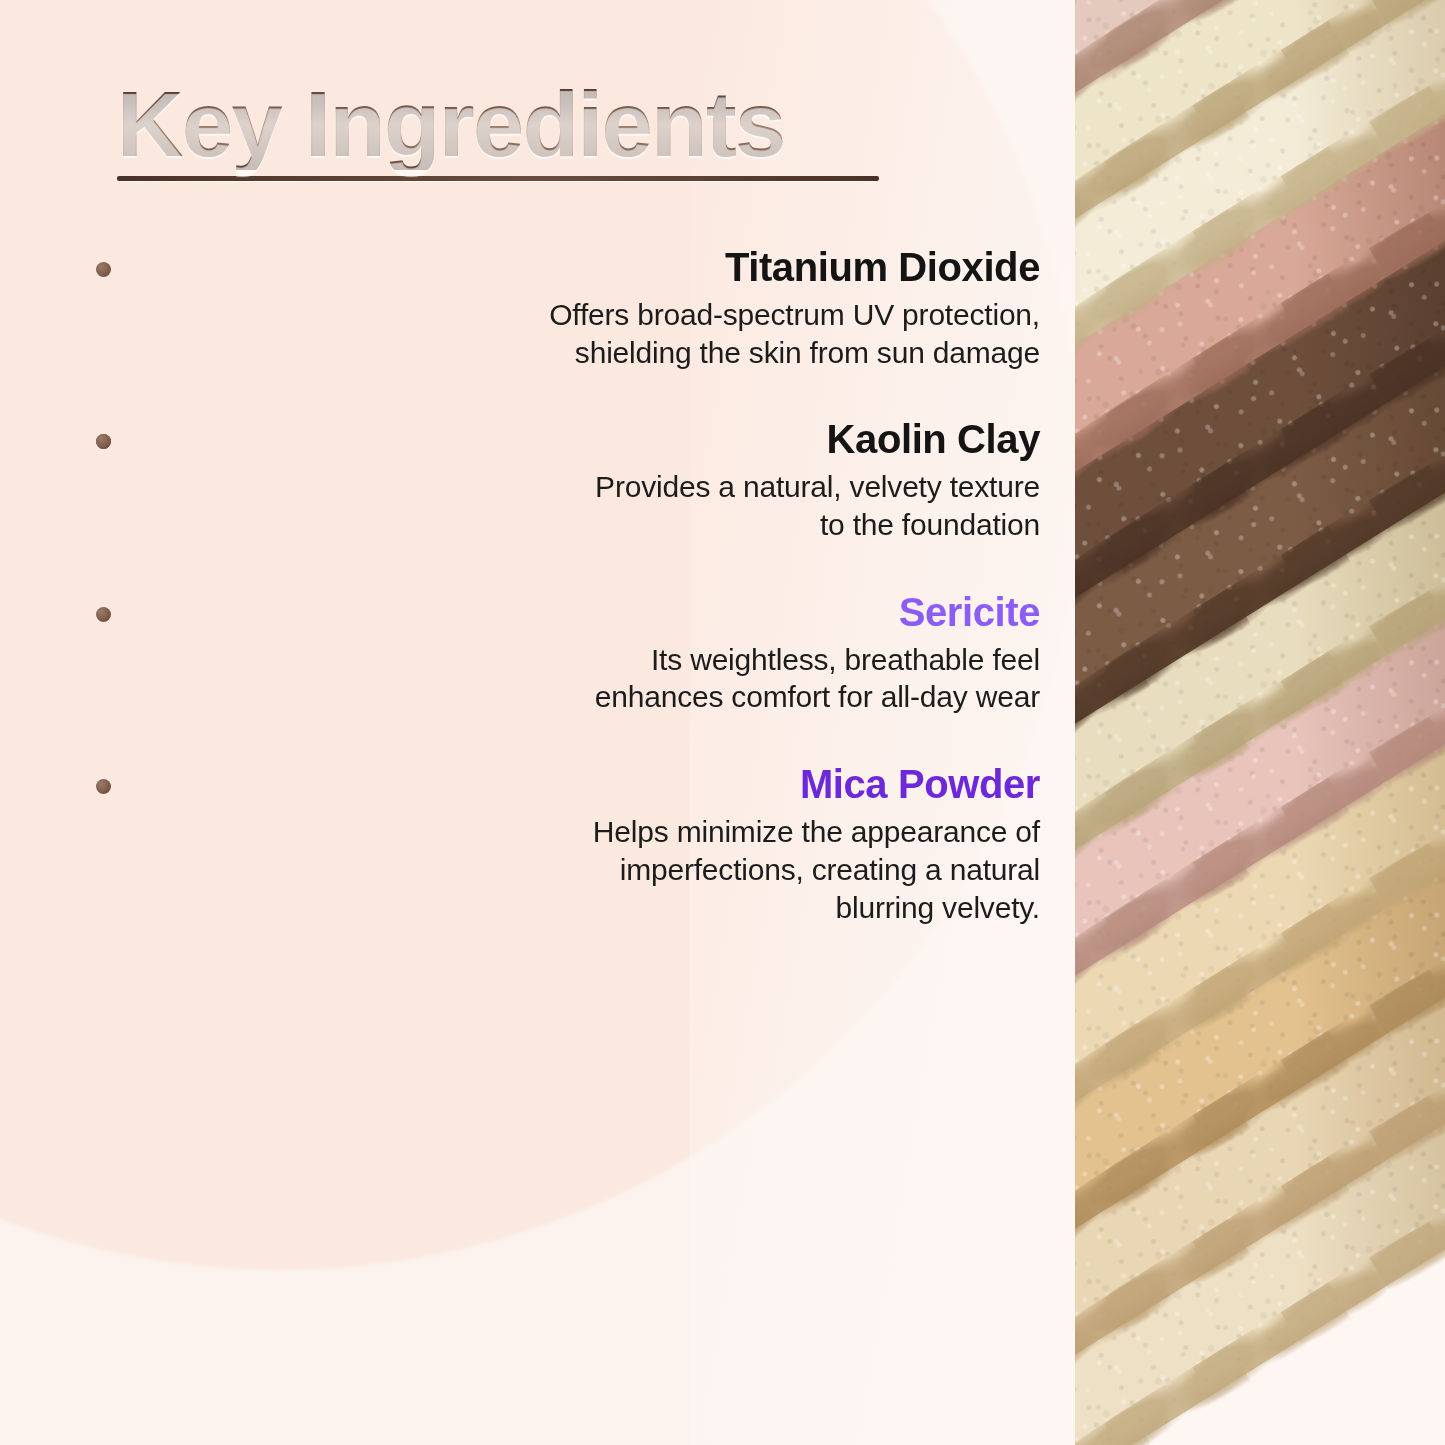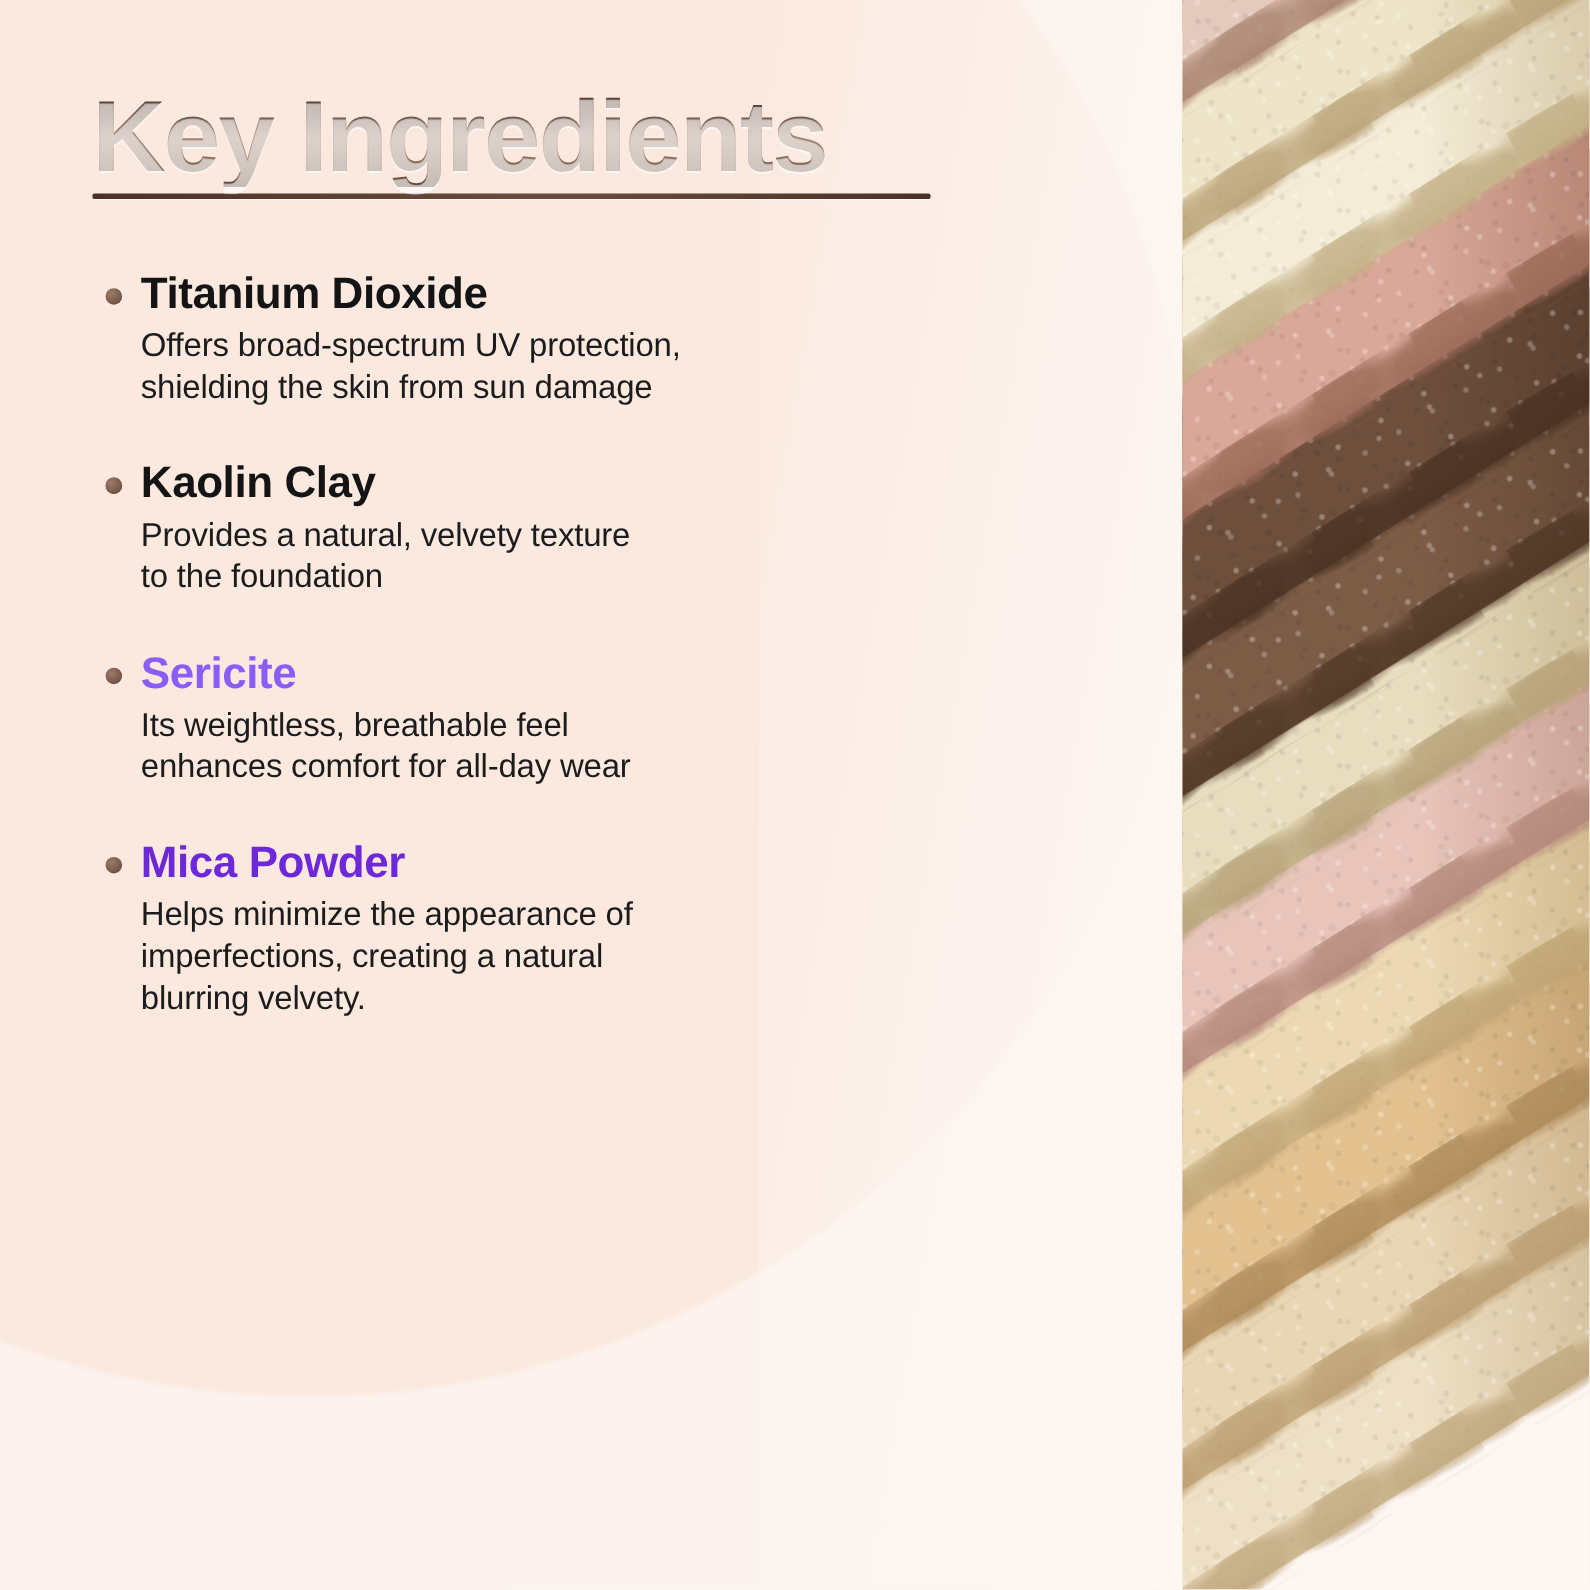--- a/index.html
+++ b/index.html
@@ -36,21 +36,21 @@
         #fdf6f2 70%);
   }
 
   
   .content{
     position:absolute;
     left:0; top:0; width:1040px; height:100%;
     padding:78px 0 0 84px;
   }
 
-  .title-wrap{ position:relative; display:inline-block; }
+  .title-wrap{ position:relative; display:inline-block;margin-left:33px; }
   .title{
     font-family:"Liberation Sans", sans-serif;
     font-size:92px;
     font-weight:bold;
     letter-spacing:-1.5px;
     line-height:1.0;
     background:linear-gradient(180deg,
         #4b3328 0%,
         #5e4337 22%,
         #9d7d6b 52%,
@@ -66,21 +66,21 @@
   .title-underline{
     margin-top:6px;
     width:762px;
     height:5px;
     background:linear-gradient(90deg,#4a3127,#6b4c3c 55%,#4a3127);
     border-radius:2px;
     box-shadow:0 1px 0 rgba(255,255,255,0.7);
   }
 
   .ing-list{ list-style:none; margin-top:62px; }
-  .ing-item{ position:relative; padding-left:44px; margin-bottom:44px; }
+  .ing-item{ position:relative; padding-left:44px; margin-bottom:44px;text-align:right; }
   .ing-item:last-child{ margin-bottom:0; }
 
   .bullet{
     position:absolute;
     left:12px; top:19px;
     width:15px; height:15px;
     border-radius:50%;
     background:radial-gradient(circle at 35% 32%, #9c7a68 0%, #7d5d4c 55%, #5f4335 100%);
   }
 

